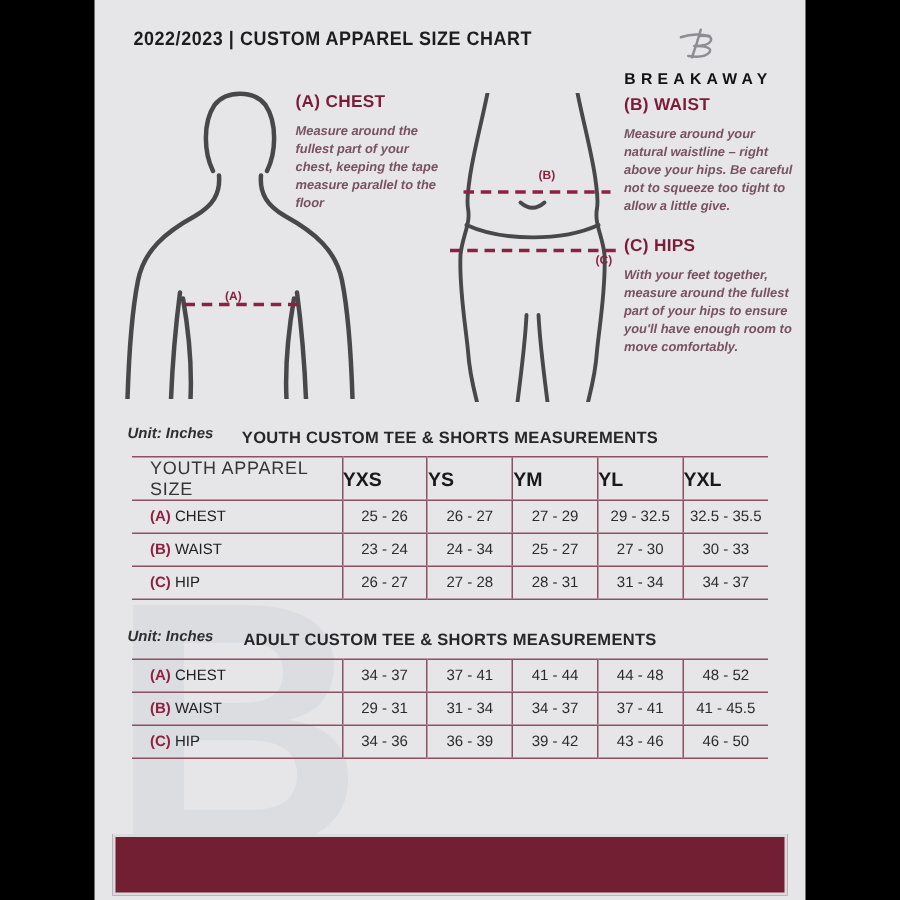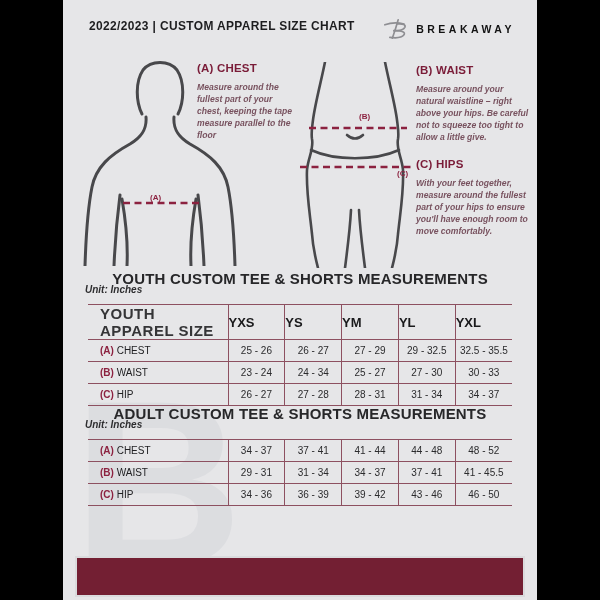--- a/index.html
+++ b/index.html
@@ -14,40 +14,40 @@
   }
   
   .header{
     position:absolute;left:26px;right:22px;top:18px;height:26px;
     display:flex;justify-content:space-between;align-items:flex-start;
   }
   .doc-title{
     font-size:13px;font-weight:700;letter-spacing:.4px;color:#1d1d1f;
     transform:scaleX(.92);transform-origin:left center;white-space:nowrap;
   }
-  .brand{display:flex;align-items:center;gap:7px;}
+  .brand{display:flex;align-items:center;gap:7px;flex-direction:column;}
   .brand-name{font-size:10.5px;font-weight:700;letter-spacing:3.5px;color:#121212;white-space:nowrap;}
   
   .fig{position:absolute;}
   #figure-upper{left:18px;top:58px;}
   #figure-lower{left:232px;top:62px;}
   .marker{
     position:absolute;font-size:8px;font-weight:700;color:#8c2240;z-index:2;
   }
   #marker-a{left:150px;top:193px;transform:translateX(-63px);}
   #marker-b{left:296px;top:112px;}
   #marker-c{left:334px;top:169px;}
   .guide-block{position:absolute;z-index:2;}
   #guide-chest{left:134px;top:62px;width:102px;}
   #guide-right{left:353px;top:64px;width:114px;}
   .guide-h{font-size:11.5px;font-weight:800;color:#7a1c38;margin:0 0 7px;letter-spacing:.2px;}
   .guide-p{font-size:8.6px;font-style:italic;color:#78525f;line-height:1.4;margin:0 0 15px;font-weight:700;}
   
   .sec-title{position:absolute;left:0;width:100%;text-align:center;
-    font-size:15px;font-weight:700;color:#272729;letter-spacing:.2px;z-index:2;}
+    font-size:11px;font-weight:700;color:#272729;letter-spacing:.2px;z-index:2;margin-top:16px;}
   .sec-unit{position:absolute;left:0;width:100%;text-align:left;
     font-size:10px;font-style:italic;font-weight:600;color:#2e2e30;z-index:2;padding-left:22px;}
   #youth-title{top:270px;} #youth-unit{top:284px;}
   #adult-title{top:405px;} #adult-unit{top:419px;}
   
   table.size-table{
     position:absolute;left:25px;width:424px;border-collapse:collapse;
     table-layout:fixed;z-index:2;
   }
   #youth-table{top:304px;} #adult-table{top:439px;}
@@ -55,21 +55,21 @@
   .size-table col.cn{width:56.8px;}
   .size-table th,.size-table td{
     border-top:1.5px solid #8d5060;border-bottom:1.5px solid #8d5060;
     padding:0;vertical-align:middle;
   }
   .size-table th:nth-child(n+2),.size-table td:nth-child(n+2){
     border-left:1px solid #8d5060;
   }
   .size-table th{height:23px;font-size:13px;font-weight:700;color:#19191b;text-align:left;}
   .size-table th.lbl{
-    font-size:15px;font-weight:700;color:#353537;text-align:left;
+    font-size:12px;font-weight:400;color:#353537;text-align:left;
     padding-left:12px;letter-spacing:.5px;
   }
   .size-table td{height:21px;font-size:10px;color:#2b2b2d;text-align:center;}
   .size-table td.rowlbl{text-align:left;padding-left:12px;color:#212123;}
   .size-table td.rowlbl .key{font-weight:800;color:#8c2240;}
   
   .watermark{
     position:absolute;left:10px;top:366px;z-index:1;
     font-size:235px;line-height:1;font-weight:700;color:#dcdde0;
     user-select:none;

